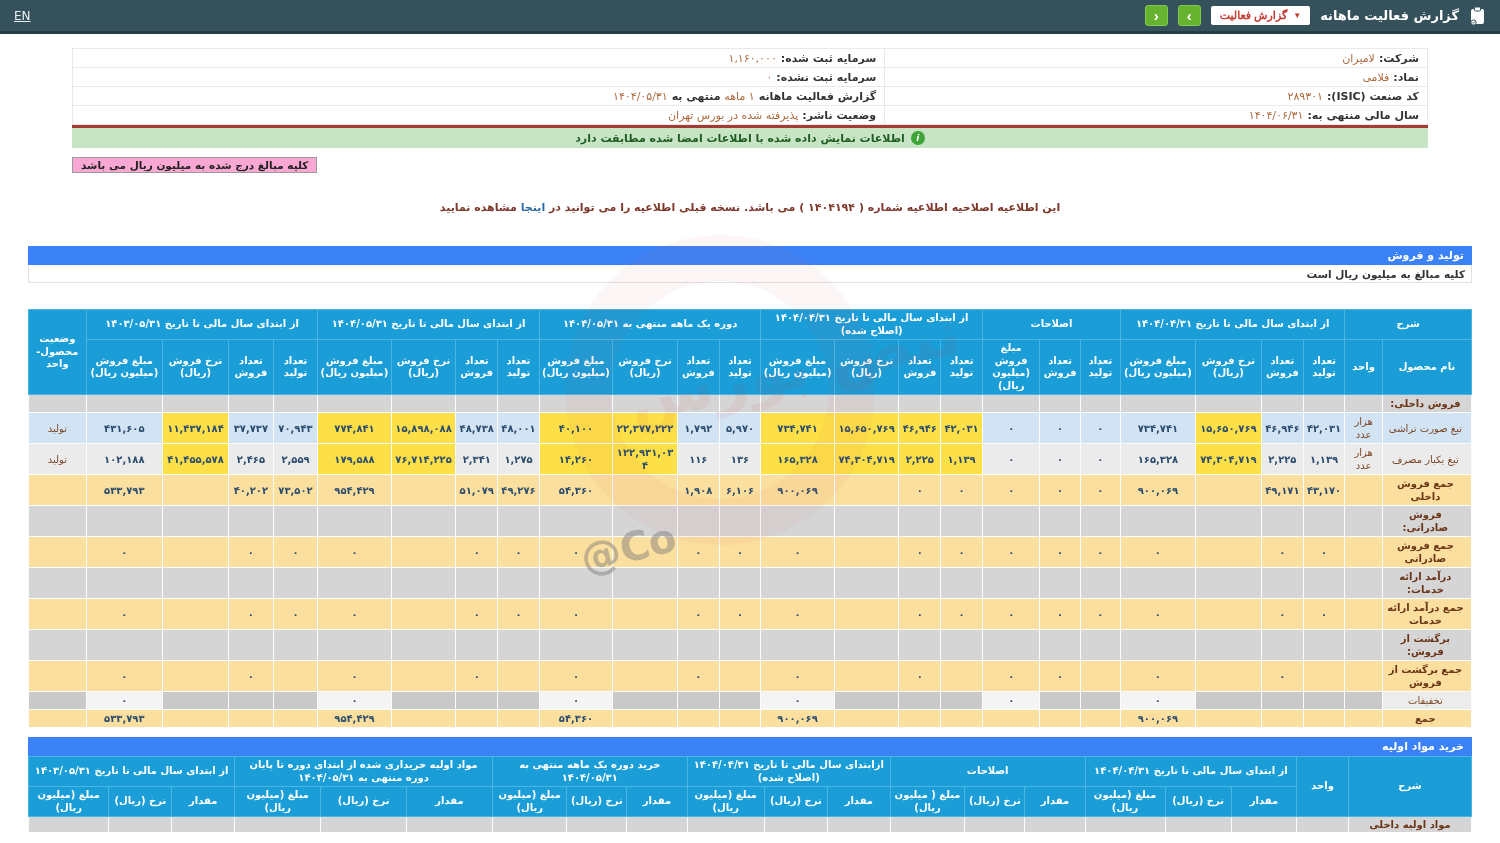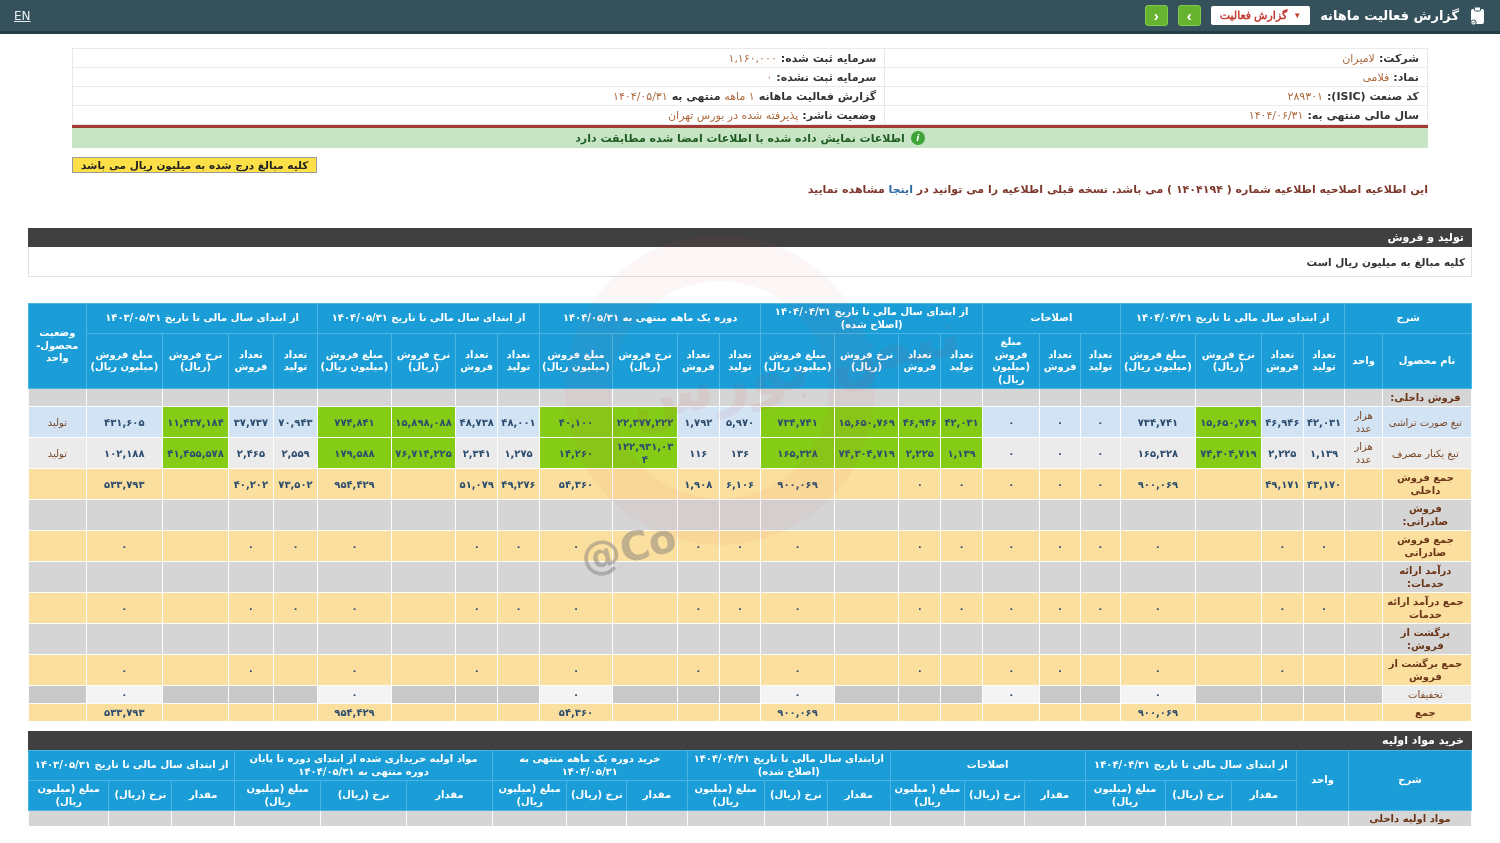--- a/index.html
+++ b/index.html
@@ -24,49 +24,49 @@
   .company td { border:1px solid #e9e9e9; padding:2px 8px; height:19px; }
   .lbl { color:#333; font-weight:bold; }
   .val { color:#ae6a3f; margin-right:4px; }
   .red-divider { height:3px; background:#a13c34; }
   .green-banner { height:20px; background:#c7e4c5; display:flex; align-items:center; justify-content:center;
     gap:6px; font-size:11px; font-weight:bold; color:#1f5c22; }
   .info-icon { width:14px; height:14px; border-radius:50%; background:#3ea438; color:#fff; font-size:9px;
     font-weight:bold; font-style:italic; display:inline-flex; align-items:center; justify-content:center; flex:0 0 auto; }
   .amounts-row { text-align:left; margin-top:6px; }
   .amounts-box { display:inline-block; border:1px solid #9a9a9a; padding:1px 8px; font-size:10.5px;
-    font-weight:bold; color:#222; background:#fde047; }
-  .amend { font-size:11px; font-weight:bold; color:#7d382b; margin-top:10px; }
+    font-weight:bold; color:#222; background:#f9a8d4; }
+  .amend { text-align:center; font-size:11px; font-weight:bold; color:#7d382b; margin-top:28px; }
   .amend a { color:#2e6da4; text-decoration:none; cursor:pointer; }
 
   
   .tables { margin:0 28px; }
-  .sec-bar { height:19px; background:#404040; color:#fff; font-size:11px; font-weight:bold;
+  .sec-bar { height:19px; background:#3b82f6; color:#fff; font-size:11px; font-weight:bold;
     display:flex; align-items:center; padding:0 8px; }
   #sec1-bar { margin-top:32px; }
   #sec2-bar { margin-top:9px; }
-  .sec-note { height:30px; display:flex; align-items:center; padding:0 6px; font-size:10.5px;
+  .sec-note { height:18px; display:flex; align-items:center; padding:0 6px; font-size:10.5px;
     font-weight:bold; color:#333; border:1px solid #e2e2e2; border-top:none; }
   table.data-table { width:100%; border-collapse:collapse; table-layout:fixed; font-size:10px; }
   #t1 { margin-top:26px; }
   .data-table th { background:#1b9ed8; color:#fff; border:1px solid #4ab5e2; padding:2px 2px;
     font-size:10px; font-weight:bold; line-height:1.25; overflow:hidden; }
   .data-table td { border:1px solid #fbfcfd; padding:2px 2px; text-align:center; line-height:1.3;
     overflow:hidden; word-wrap:break-word; }
   #t2 td { padding:1px 2px; }
   td.name { padding-right:5px; color:#7b4826; }
   td.unit, td.status { color:#7b4826; }
   td.num { color:#2b4c6e; font-weight:bold; }
   .r-section td { background:#d5d5d5; }
   .r-section td.name { font-weight:bold; color:#6a3517; }
   .bg-blue td { background:#d2e3f4; }
   .bg-gray td { background:#ebebeb; }
   .r-total td { background:#fbdf9e; }
   .r-total td.name { font-weight:bold; color:#6a3517; }
-  .data-table td.yl { background:#84cc16;margin-left:14px; }
+  .data-table td.yl { background:#fde047;margin-left:14px; }
   .r-disc td { background:#c9c9c9; }
   .r-disc td.name { background:#ececec; }
   .r-disc td.wc { background:#f4f4f4; }
 
   
   .wm { position:absolute; inset:0; pointer-events:none; z-index:6; }
   .wm-ring { position:absolute; left:565px; top:235px; width:310px; height:310px;
     border:46px solid rgba(215,80,80,0.05); border-radius:50%; }
   .wm-fa { position:absolute; left:625px; top:330px; font-size:62px; font-weight:bold;
     color:rgba(200,60,60,0.07); transform:rotate(-12deg); }

